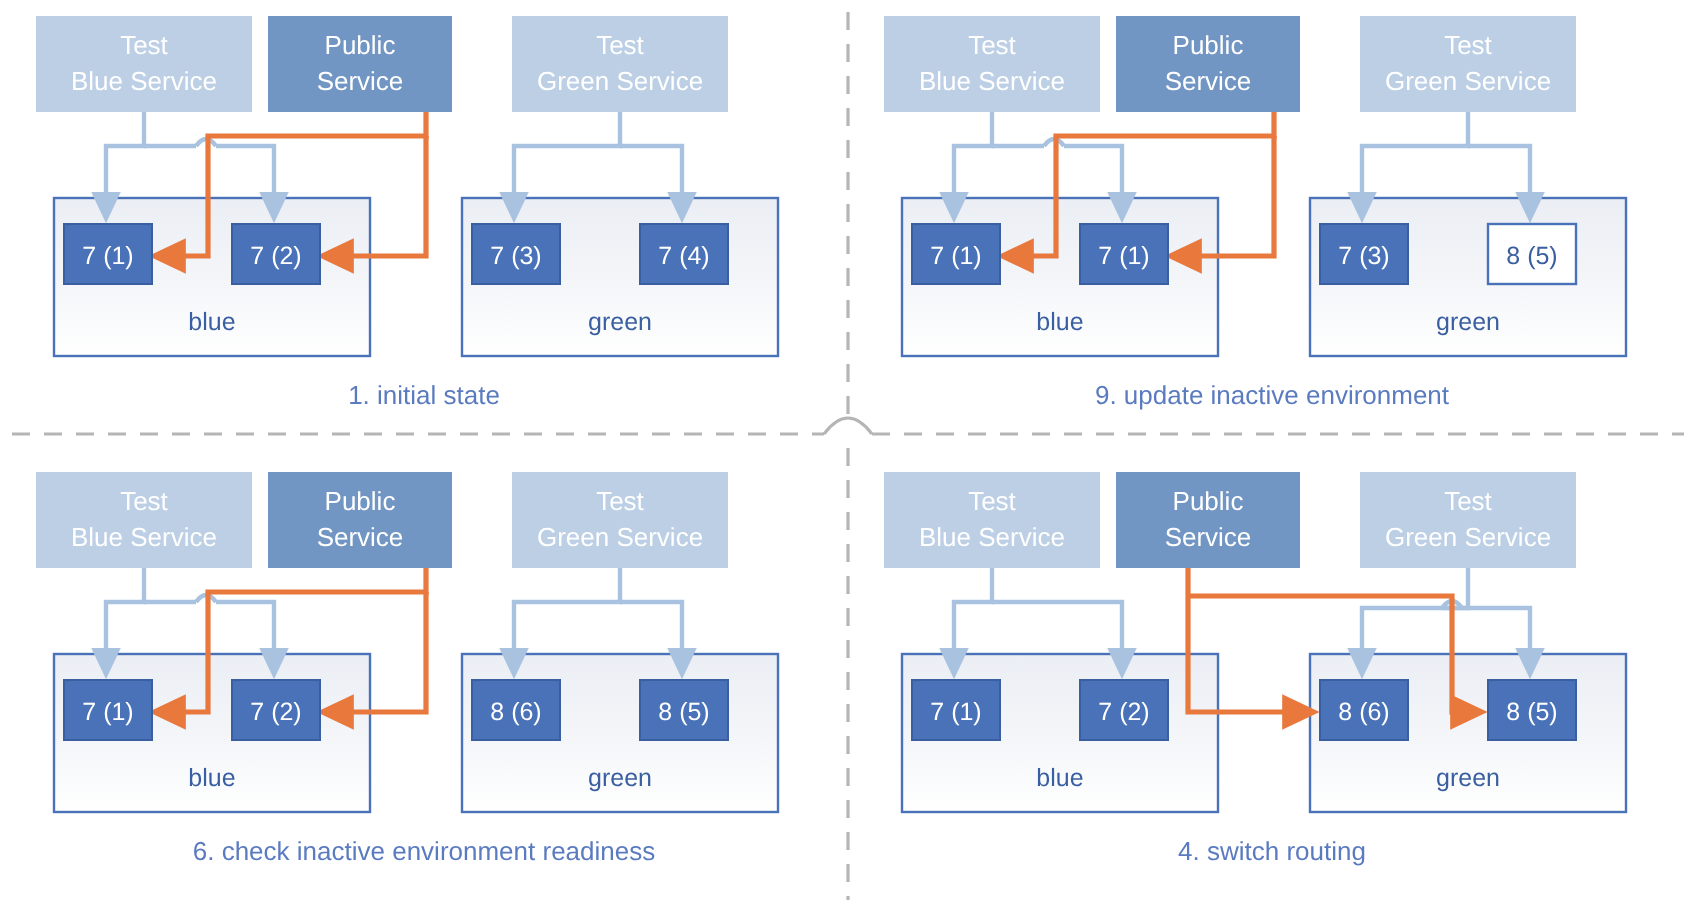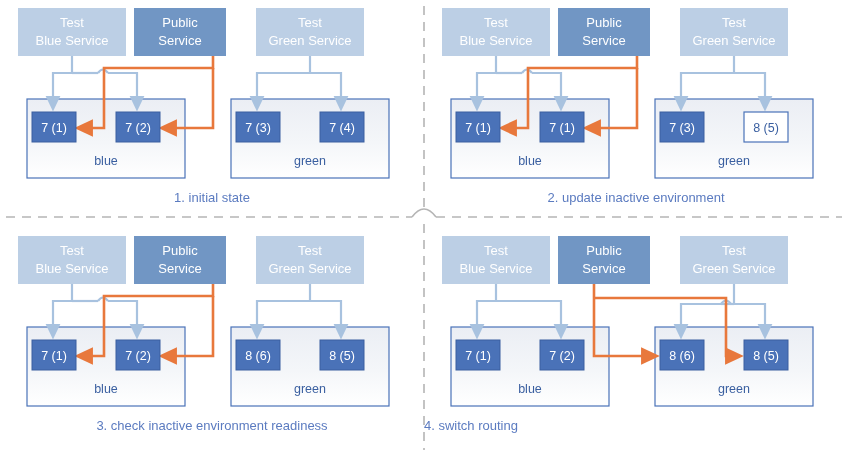--- a/index.html
+++ b/index.html
@@ -217,17 +217,17 @@
       <text class="ver-label" x="54" y="132" text-anchor="middle" font-size="12.5" fill="#FFFFFF">7 (1)</text>
       <text class="ver-label" x="138" y="132" text-anchor="middle" font-size="12.5" fill="#FFFFFF">7 (2)</text>
       <text class="ver-label" x="258" y="132" text-anchor="middle" font-size="12.5" fill="#FFFFFF">8 (6)</text>
       <text class="ver-label" x="342" y="132" text-anchor="middle" font-size="12.5" fill="#FFFFFF">8 (5)</text>
       <text class="env-label" x="106" y="165" text-anchor="middle" font-size="12.5" fill="#3A5FA0">blue</text>
       <text class="env-label" x="310" y="165" text-anchor="middle" font-size="12.5" fill="#3A5FA0">green</text>
     </g>
   </svg>
 
   <div class="qcaption" style="left:0;top:190px;width:424px;text-align:center;">1. initial state</div>
-  <div class="qcaption" style="left:424px;top:190px;width:424px;text-align:center;">2. update inactive environment</div>
-  <div class="qcaption" style="left:0;top:418px;width:424px;text-align:center;">3. check inactive environment readiness</div>
-  <div class="qcaption" style="left:424px;top:418px;width:424px;">4. switch routing</div>
+  <div class="qcaption" style="left:424px;top:190px;width:424px;text-align:center;">9. update inactive environment</div>
+  <div class="qcaption" style="left:0;top:418px;width:424px;text-align:center;">6. check inactive environment readiness</div>
+  <div class="qcaption" style="left:424px;top:418px;width:424px;text-align:center;">4. switch routing</div>
 
 </div>
 
 </body></html>

